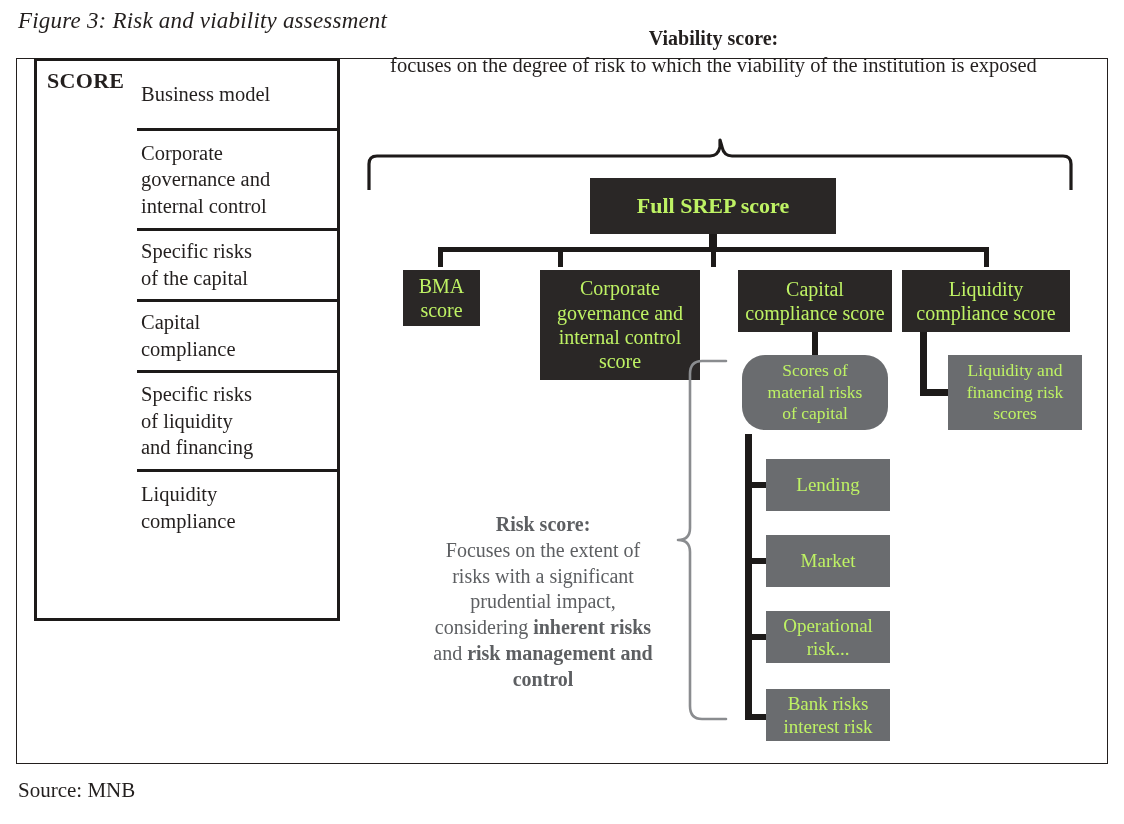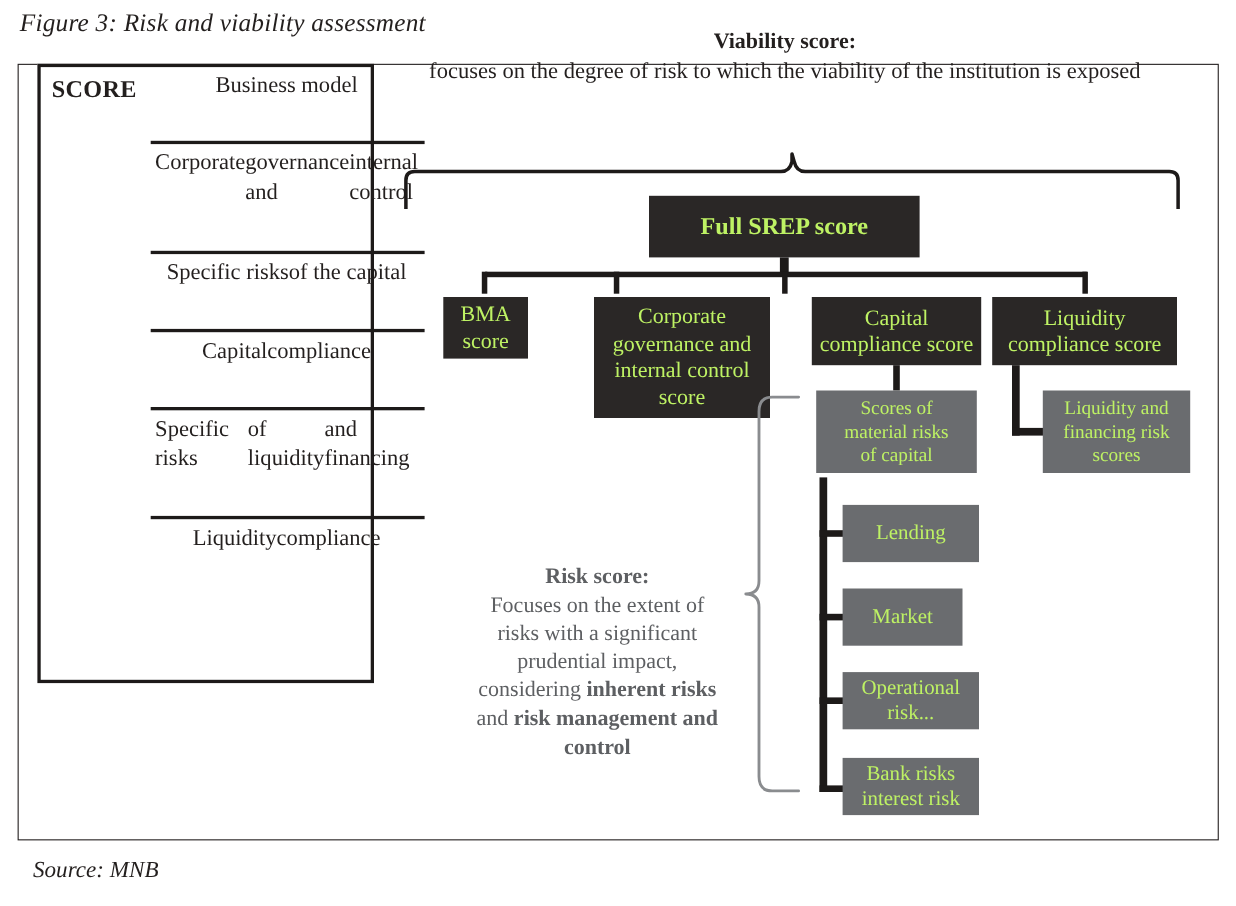--- a/index.html
+++ b/index.html
@@ -23,24 +23,22 @@
     top: 8px;
     font-style: italic;
     font-size: 23px;
     letter-spacing: 0.2px;
     white-space: nowrap;
   }
   #figure-source {
     position: absolute;
     left: 18px;
     top: 778px;
-    font-style: italic;
     font-size: 21px;
     white-space: nowrap;
-    margin-left: 12px;
   }
 
   
   #figure-frame {
     position: absolute;
     left: 16px;
     top: 58px;
     width: 1092px;
     height: 706px;
     border: 1.5px solid #231f1e;
@@ -76,21 +74,21 @@
     display: flex;
     flex-direction: column;
     box-sizing: border-box;
   }
   .score-item {
     box-sizing: border-box;
     padding: 4px 6px 4px 4px;
     font-size: 20.5px;
     line-height: 1.30;
     display: flex;
-    flex-direction: row;
+    flex-direction: column;
     justify-content: center;
     border-bottom: 3px solid #1d1a19;
   }
   .score-item:last-child { border-bottom: none; }
   .si-1 { flex: 0 0 70px; }
   .si-2 { flex: 0 0 100px; }
   .si-3 { flex: 0 0 71px; }
   .si-4 { flex: 0 0 71px; }
   .si-5 { flex: 0 0 99px; }
   .si-6 { flex: 0 0 71px; }
@@ -154,32 +152,33 @@
     left: 738px; top: 270px; width: 154px; height: 62px;
     font-size: 20px;
   }
   #node-liquidity-comp {
     left: 902px; top: 270px; width: 168px; height: 62px;
     font-size: 20px;
   }
   #node-scores-material {
     left: 742px; top: 355px; width: 146px; height: 75px;
     font-size: 17.5px;
+    border-radius: 23px;
   }
   #node-liq-fin-risk {
     left: 948px; top: 355px; width: 134px; height: 75px;
     font-size: 17.5px;
   }
   #node-lending {
     left: 766px; top: 459px; width: 124px; height: 52px;
     font-size: 19px;
     align-items: center;
   }
   #node-market {
-    left: 766px; top: 535px; width: 109px; height: 52px;
+    left: 766px; top: 535px; width: 124px; height: 52px;
     font-size: 19px;
   }
   #node-operational {
     left: 766px; top: 611px; width: 124px; height: 52px;
     font-size: 19px;
   }
   #node-bank-book {
     left: 766px; top: 689px; width: 124px; height: 52px;
     font-size: 19px;
   }

